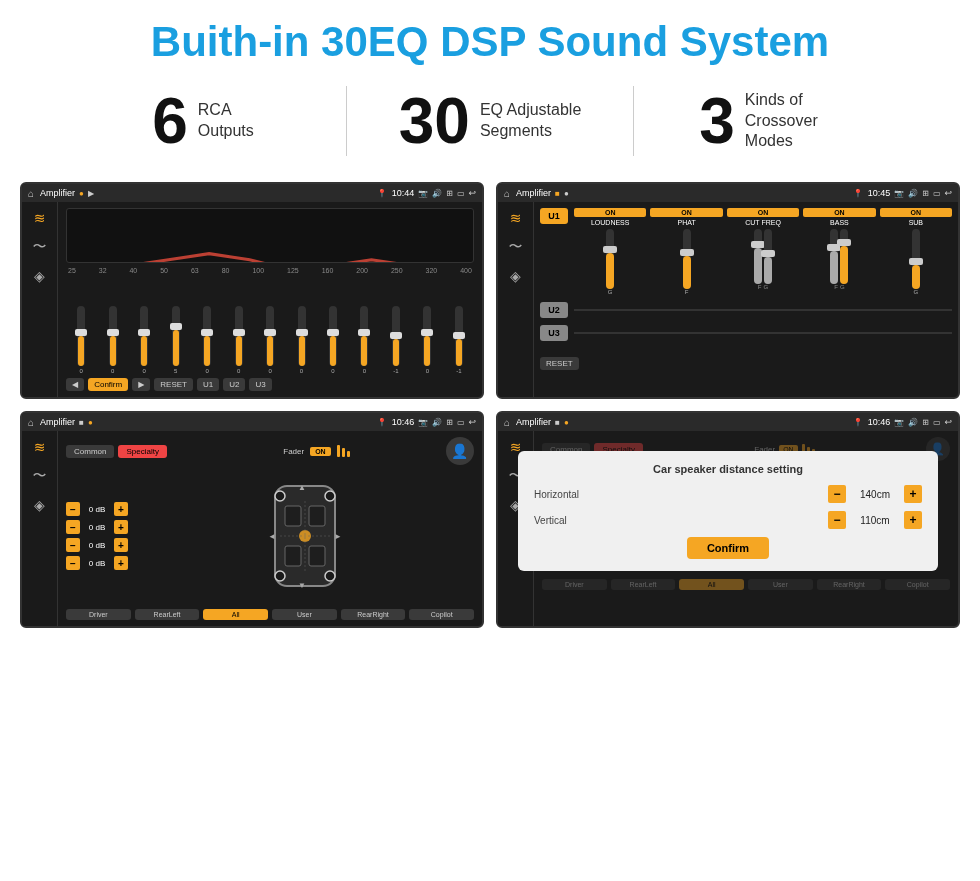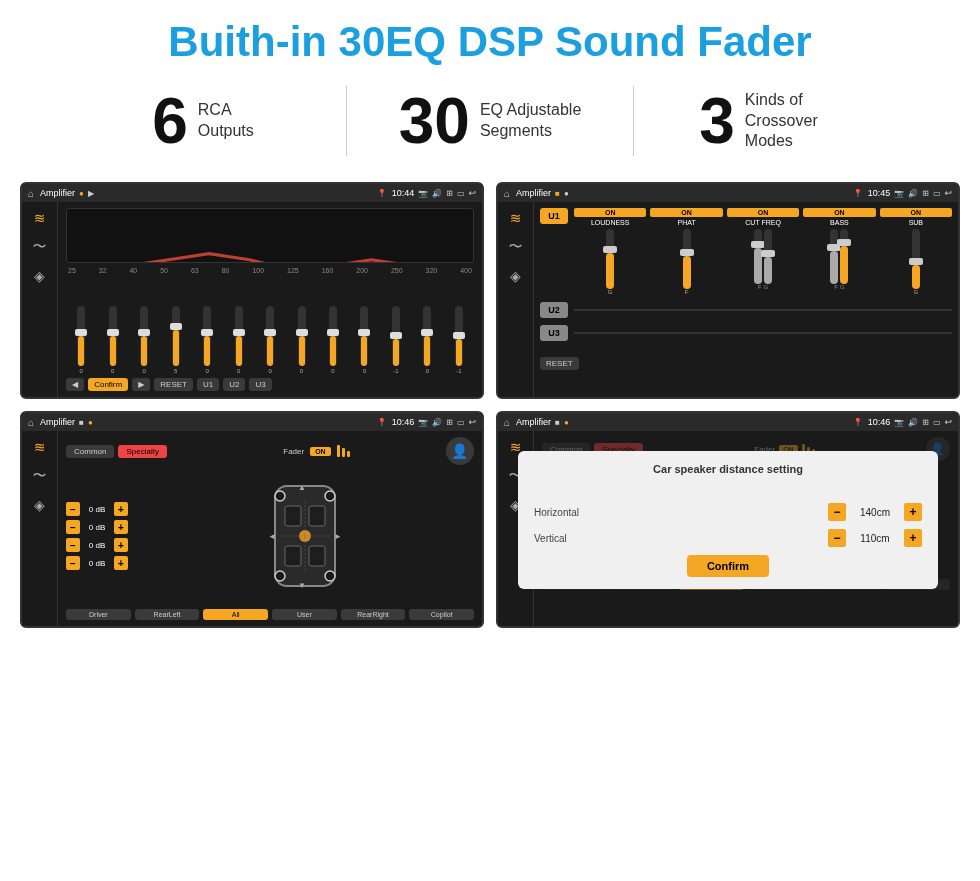--- a/index.html
+++ b/index.html
@@ -405,21 +405,21 @@
       background: #f0f0f0;
       border-radius: 6px;
       padding: 12px 16px;
       z-index: 10;
     }
     .dialog-title {
       font-size: 11px;
       color: #333;
       font-weight: bold;
       text-align: center;
-      margin-bottom: 28px;
+      margin-bottom: 10px;
     }
     .dialog-row {
       display: flex;
       align-items: center;
       justify-content: space-between;
       margin-bottom: 8px;
     }
     .dialog-label {
       font-size: 10px;
       color: #444;
@@ -465,21 +465,21 @@
     .screen-with-dialog {
       position: relative;
     }
 
     
     .status-dot { color: #f5a623; font-size: 8px; }
   </style>
 </head>
 <body>
 
-<h1 class="page-title">Buith-in 30EQ DSP Sound Fader</h1>
+<h1 class="page-title">Buith-in 30EQ DSP Sound System</h1>
 
 <div class="stats-row">
   <div class="stat-item">
     <span class="stat-number">6</span>
     <span class="stat-label">RCA<br>Outputs</span>
   </div>
   <div class="stat-divider"></div>
   <div class="stat-item">
     <span class="stat-number">30</span>
     <span class="stat-label">EQ Adjustable<br>Segments</span>

